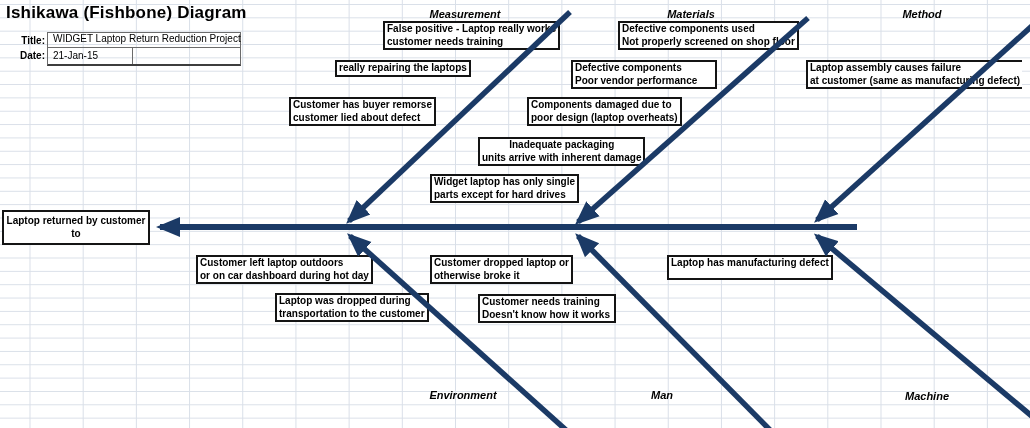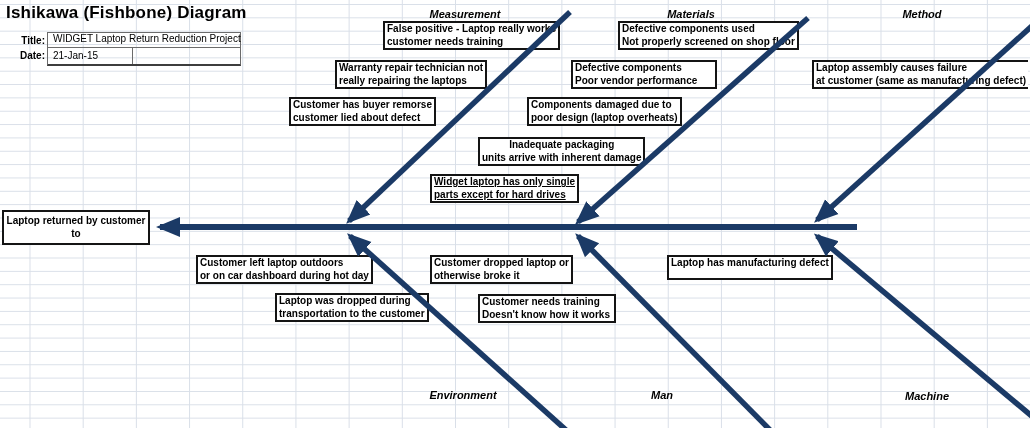--- a/index.html
+++ b/index.html
@@ -64,21 +64,20 @@
 
   <div class="effect">
     <span>Laptop returned by customer to</span>
   </div>
 
   <div class="cause" style="left:383px;top:21px;">
     <span>False positive - Laptop really works</span>
     <span>customer needs training</span>
   </div>
   <div class="cause" style="left:335px;top:60px;">
-    <span>Warranty repair technician not</span>
     <span>really repairing the laptops</span>
   </div>
   <div class="cause" style="left:289px;top:97px;">
     <span>Customer has buyer remorse</span>
     <span>customer lied about defect</span>
   </div>
   <div class="cause" style="left:618px;top:21px;">
     <span>Defective components used</span>
     <span>Not properly screened on shop floor</span>
   </div>
@@ -87,25 +86,25 @@
     <span>Poor vendor performance</span>
   </div>
   <div class="cause" style="left:527px;top:97px;">
     <span>Components damaged due to</span>
     <span>poor design (laptop overheats)</span>
   </div>
   <div class="cause" style="left:478px;top:137px;text-align:center;">
     <span>Inadequate packaging</span>
     <span>units arrive with inherent damage</span>
   </div>
-  <div class="cause" style="left:430px;top:174px;text-decoration:underline;">
+  <div class="cause" style="left:430px;top:174px;">
     <span>Widget laptop has only single</span>
     <span>parts except for hard drives</span>
   </div>
-  <div class="cause" style="left:806px;top:60px;border-right:none;margin-left:6px;">
+  <div class="cause" style="left:806px;top:60px;border-right:none;">
     <span>Laptop assembly causes failure</span>
     <span>at customer (same as manufacturing defect)</span>
   </div>
   <div class="cause" style="left:196px;top:255px;">
     <span>Customer left laptop outdoors</span>
     <span>or on car dashboard during hot day</span>
   </div>
   <div class="cause" style="left:242px;top:293px;margin-left:33px;">
     <span>Laptop was dropped during</span>
     <span>transportation to the customer</span>

